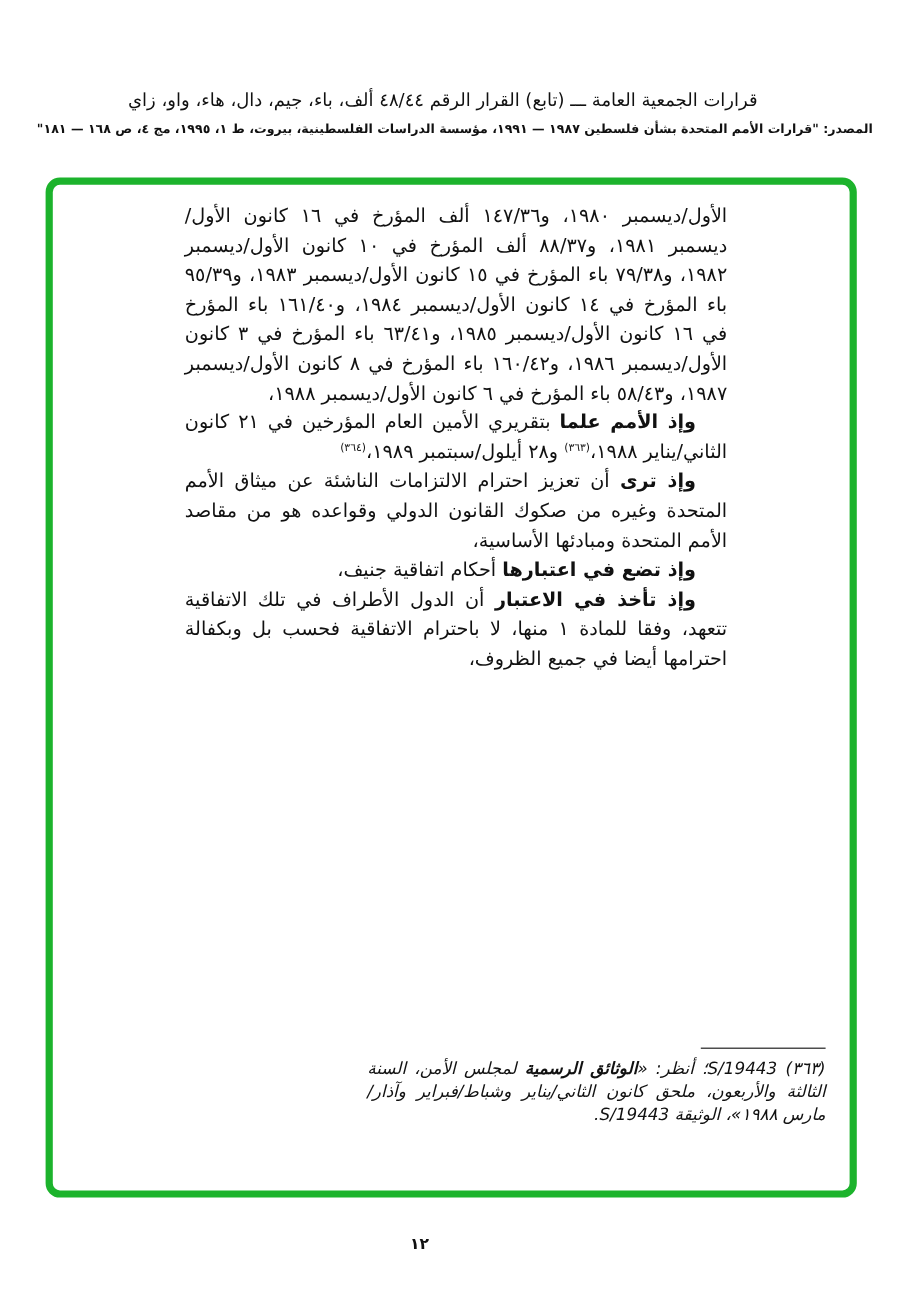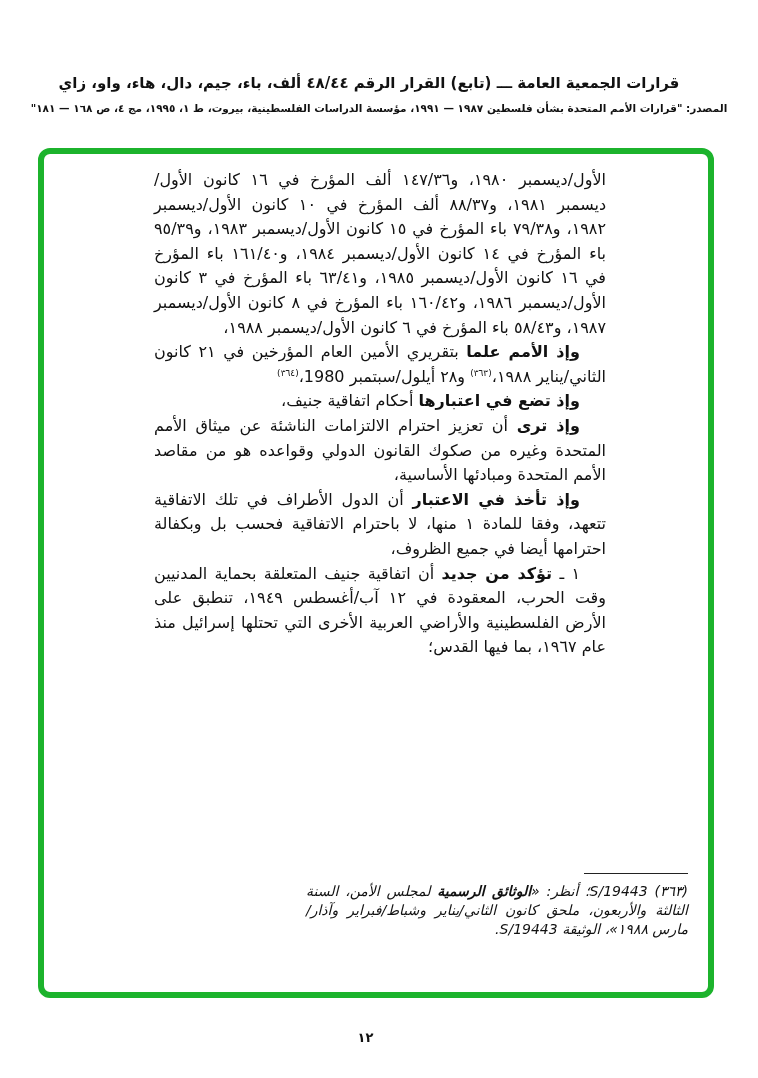--- a/index.html
+++ b/index.html
@@ -2,21 +2,21 @@
 <html lang="ar"><head>
 <meta charset="utf-8">
 <style>
   html,body{margin:0;padding:0;}
   body{
     width:758px;height:1078px;position:relative;background:#ffffff;
     font-family:"DejaVu Sans",sans-serif;color:#111;overflow:hidden;
   }
   .hdr-title{
     position:absolute;top:74px;left:0;width:738px;text-align:center;
-    direction:rtl;font-weight:bold;font-size:15px;letter-spacing:0;
+    direction:rtl;font-weight:normal;font-size:15px;letter-spacing:0;
   }
   .hdr-source{
     position:absolute;top:102px;left:0;width:758px;text-align:center;
     direction:rtl;font-weight:bold;font-size:10.5px;
   }
   .frame{
     position:absolute;left:38px;top:148px;width:664px;height:838px;
     border:6px solid #1cb32c;border-radius:12px;background:#fff;
   }
   .bodytext{
@@ -29,48 +29,47 @@
   sup.fnmark{font-size:9px;line-height:0;vertical-align:super;}
   .footnotes{
     position:absolute;top:873px;right:70px;width:382px;
     direction:rtl;text-align:justify;font-size:14px;line-height:19px;font-style:italic;
   }
   .fn-rule{width:104px;height:0;border-top:1.5px solid #222;margin:0 0 8px 0;}
   .footnotes p{margin:0;padding:0;}
   .fn-title{font-weight:bold;}
   .fn-last{text-align:right;padding-right:38px;}
   .pagenum{
-    position:absolute;top:1030px;left:16px;width:699px;text-align:center;
+    position:absolute;top:1030px;left:0;width:699px;text-align:center;
     font-weight:bold;font-size:13px;direction:rtl;
   }
 </style>
 </head>
 <body>
 
 <div>
 
   <div class="hdr-title">قرارات الجمعية العامة ـــ (تابع) القرار الرقم ٤٨/٤٤ ألف، باء، جيم، دال، هاء، واو، زاي</div>
 
   <div class="hdr-source">المصدر: "قرارات الأمم المتحدة بشأن فلسطين ١٩٨٧ — ١٩٩١، مؤسسة الدراسات الفلسطينية، بيروت، ط ١، ١٩٩٥، مج ٤، ص ١٦٨ — ١٨١"</div>
 
   <div class="frame"></div>
 
   <div class="bodytext">
     <p class="cont">الأول/ديسمبر ١٩٨٠، و١٤٧/٣٦ ألف المؤرخ في ١٦ كانون الأول/ديسمبر ١٩٨١، و٨٨/٣٧ ألف المؤرخ في ١٠ كانون الأول/ديسمبر ١٩٨٢، و٧٩/٣٨ باء المؤرخ في ١٥ كانون الأول/ديسمبر ١٩٨٣، و٩٥/٣٩ باء المؤرخ في ١٤ كانون الأول/ديسمبر ١٩٨٤، و١٦١/٤٠ باء المؤرخ في ١٦ كانون الأول/ديسمبر ١٩٨٥، و٦٣/٤١ باء المؤرخ في ٣ كانون الأول/ديسمبر ١٩٨٦، و١٦٠/٤٢ باء المؤرخ في ٨ كانون الأول/ديسمبر ١٩٨٧، و٥٨/٤٣ باء المؤرخ في ٦ كانون الأول/ديسمبر ١٩٨٨،</p>
 
-    <p class="para"><b class="lead">وإذ الأمم علما</b><span> بتقريري الأمين العام المؤرخين في ٢١ كانون الثاني/يناير ١٩٨٨،</span><sup class="fnmark">(٣٦٣)</sup><span> و٢٨ أيلول/سبتمبر 1980،</span><sup class="fnmark">(٣٦٤)</sup></p>
+    <p class="para"><b class="lead">وإذ الأمم علما</b><span> بتقريري الأمين العام المؤرخين في ٢١ كانون الثاني/يناير ١٩٨٨،</span><sup class="fnmark">(٣٦٣)</sup><span> و٢٨ أيلول/سبتمبر ١٩٨٩،</span><sup class="fnmark">(٣٦٤)</sup></p>
+
+    <p class="para"><b class="lead">وإذ ترى</b><span> أن تعزيز احترام الالتزامات الناشئة عن ميثاق الأمم المتحدة وغيره من صكوك القانون الدولي وقواعده هو من مقاصد الأمم المتحدة ومبادئها الأساسية،</span></p>
 
     <p class="para"><b class="lead">وإذ تضع في اعتبارها</b><span> أحكام اتفاقية جنيف،</span></p>
-
-    <p class="para"><b class="lead">وإذ ترى</b><span> أن تعزيز احترام الالتزامات الناشئة عن ميثاق الأمم المتحدة وغيره من صكوك القانون الدولي وقواعده هو من مقاصد الأمم المتحدة ومبادئها الأساسية،</span></p>
 
 
     <p class="para"><b class="lead">وإذ تأخذ في الاعتبار</b><span> أن الدول الأطراف في تلك الاتفاقية تتعهد، وفقا للمادة ١ منها، لا باحترام الاتفاقية فحسب بل وبكفالة احترامها أيضا في جميع الظروف،</span></p>
 
-    <p class="para"><span>١ ـ </span><b class="lead">تؤكد من جديد</b><span> أن اتفاقية جنيف المتعلقة بحماية المدنيين وقت الحرب، المعقودة في ١٢ آب/أغسطس ١٩٤٩، تنطبق على الأرض الفلسطينية والأراضي العربية الأخرى التي تحتلها إسرائيل منذ عام ١٩٦٧، بما فيها القدس؛</span></p>
   </div>
 
   <div class="footnotes">
     <div class="fn-rule"></div>
 
     <p><span>(٣٦٣)</span><span> S/19443؛ أنظر: «</span><span class="fn-title">الوثائق الرسمية</span><span> لمجلس الأمن، السنة الثالثة والأربعون، ملحق كانون الثاني/يناير وشباط/فبراير وآذار/مارس ١٩٨٨»، الوثيقة S/19443.</span></p>
 
   </div>
 
   <div class="pagenum">١٢</div>

